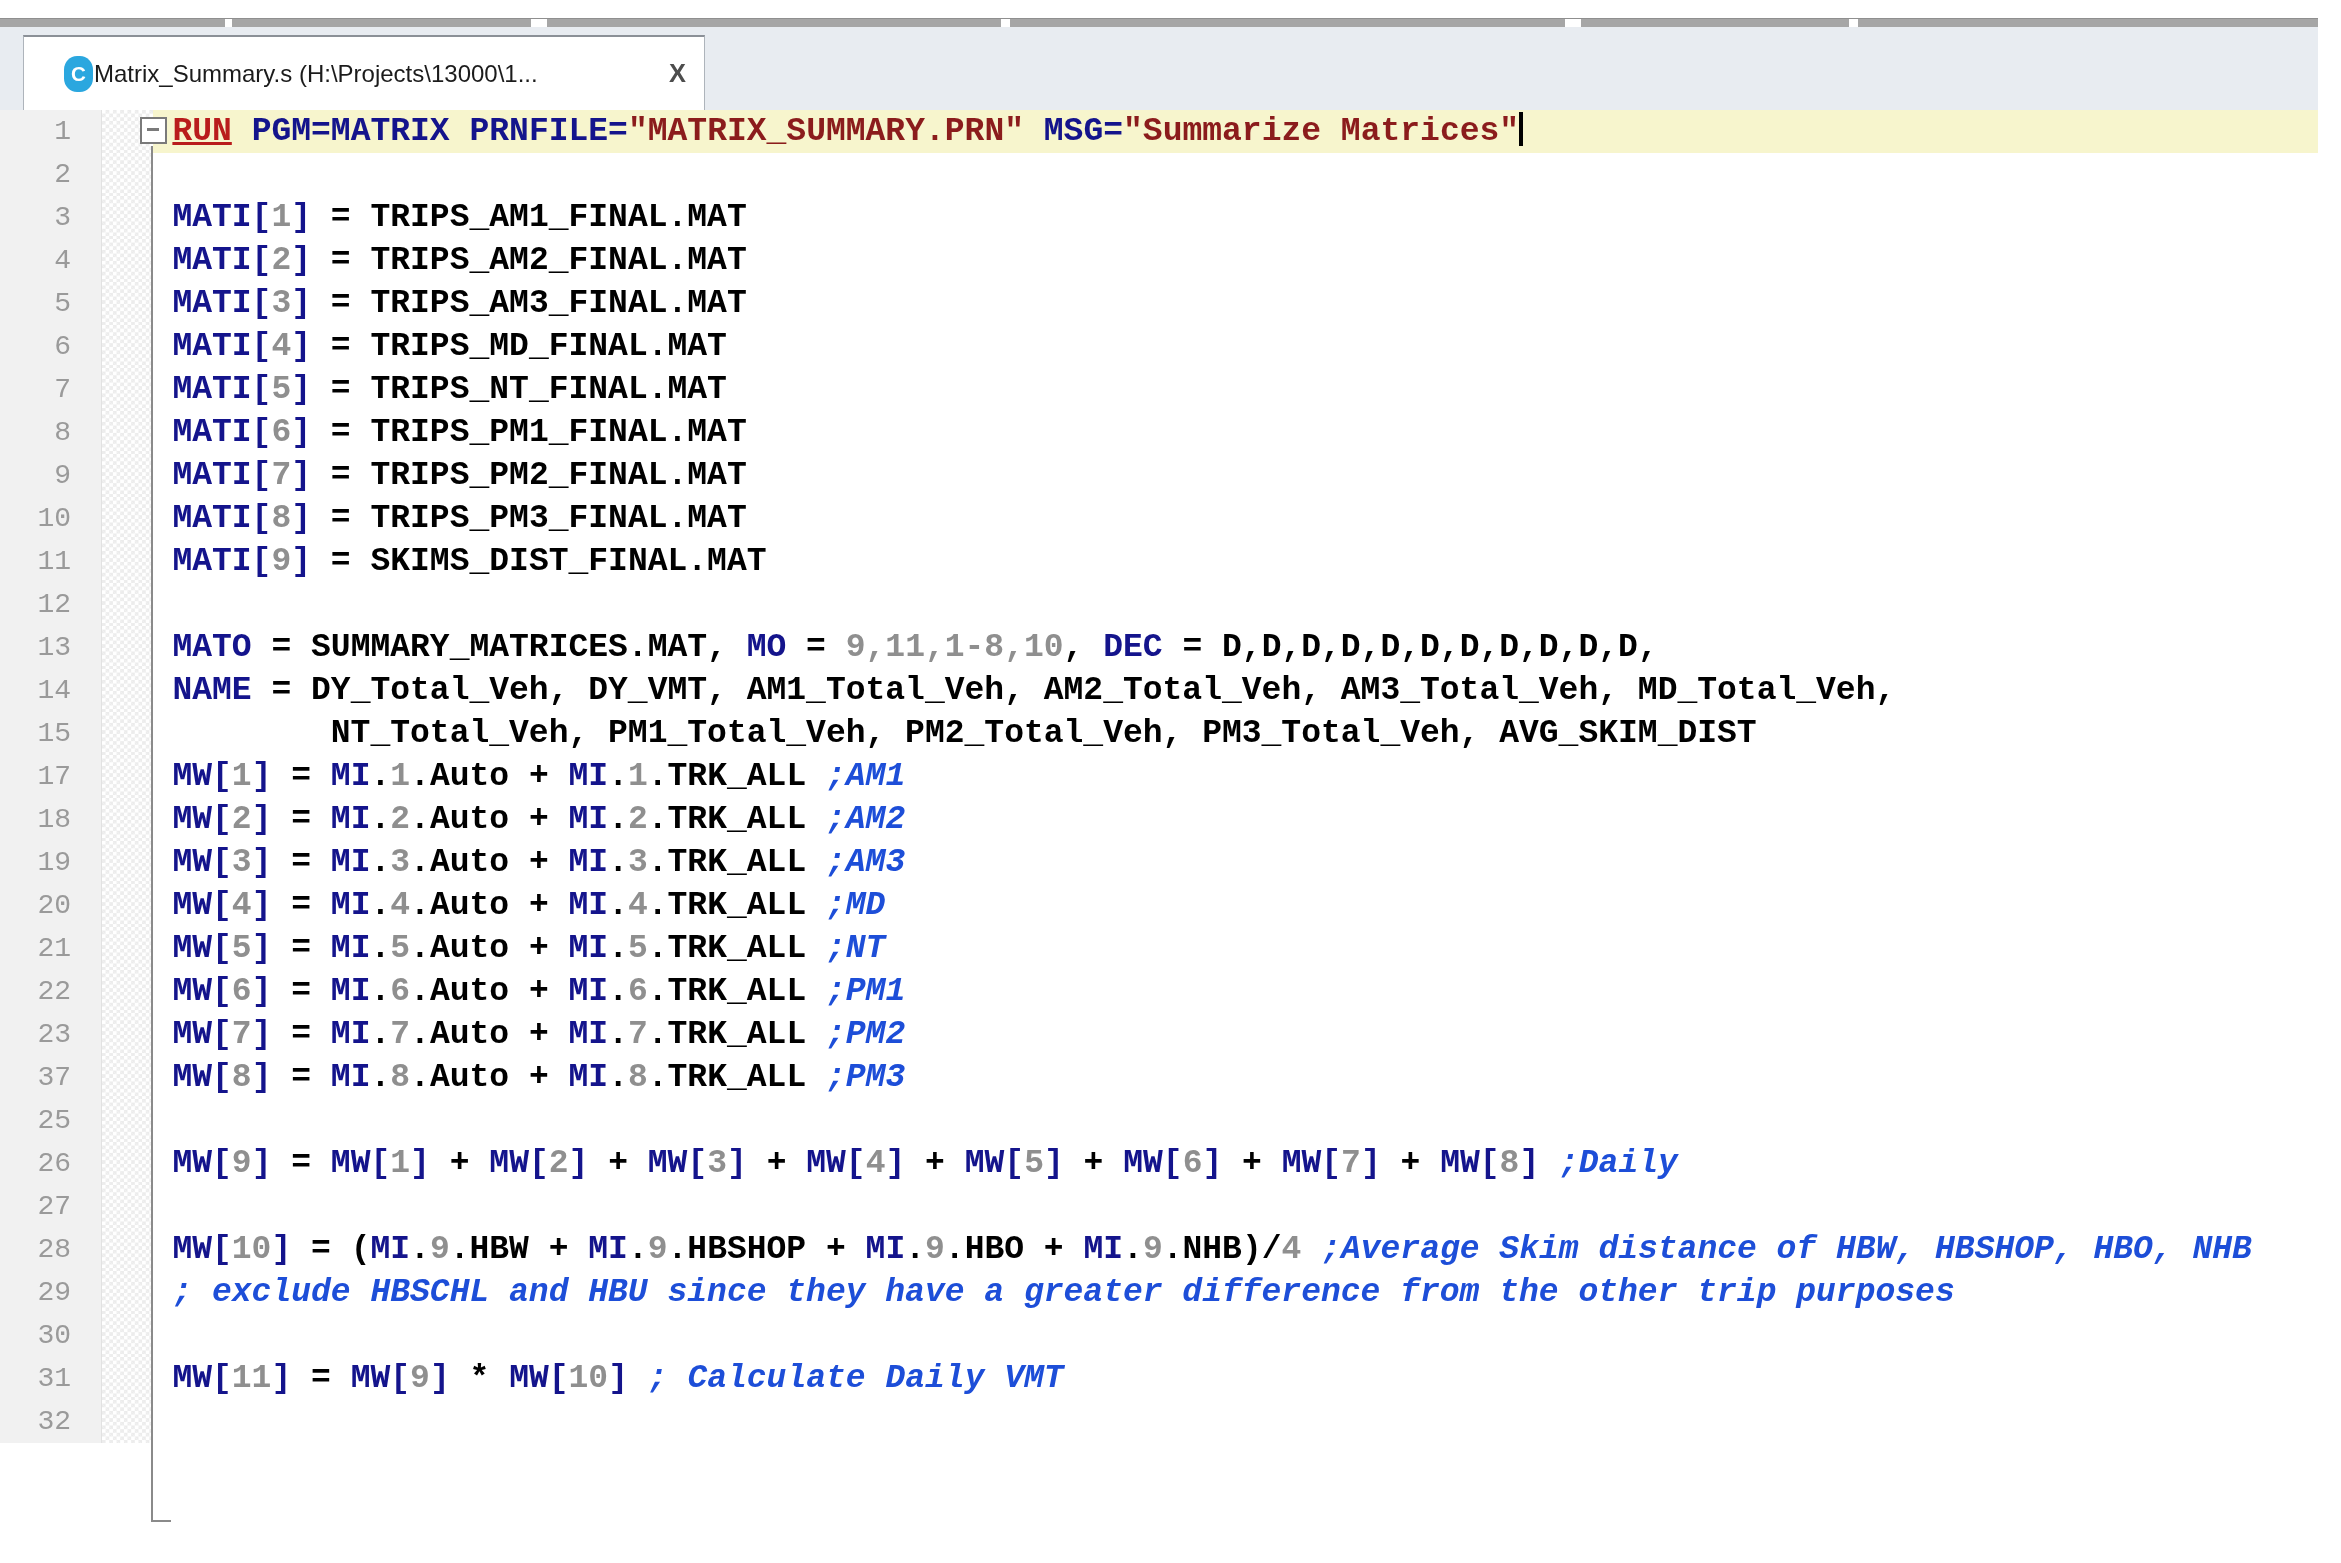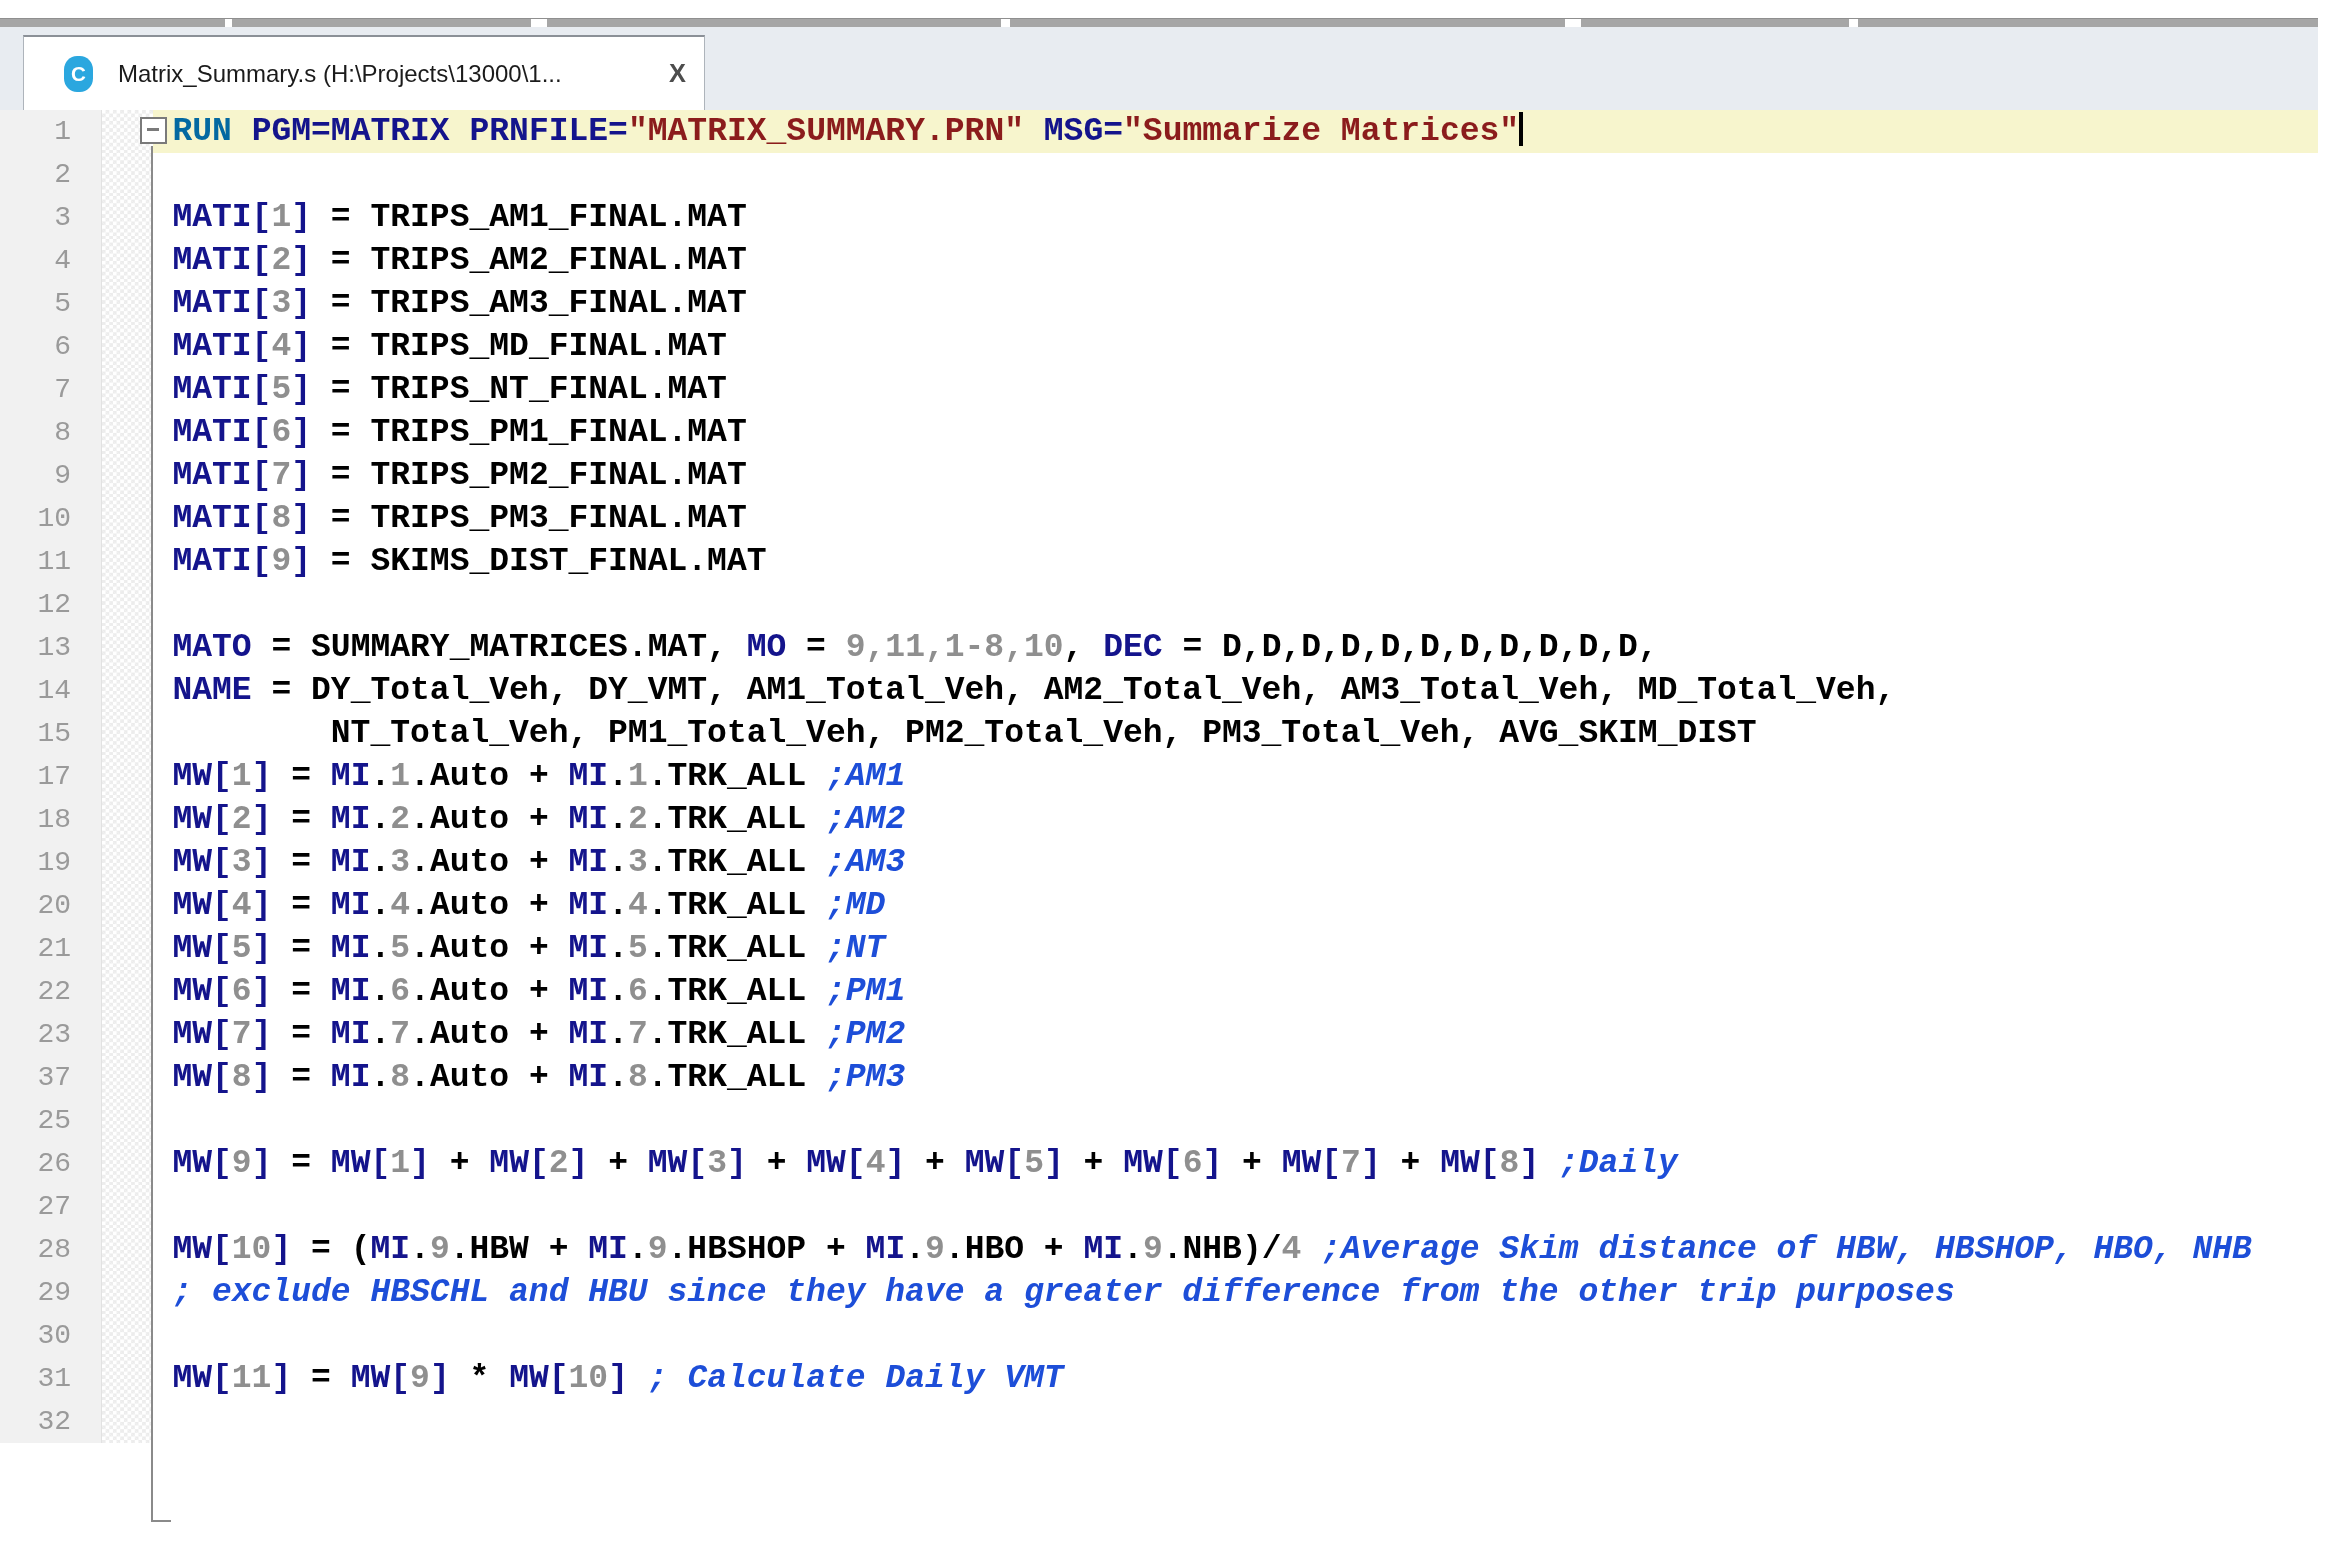--- a/index.html
+++ b/index.html
@@ -28,21 +28,21 @@
     box-sizing:border-box;
     display:flex;align-items:center;
   }
   #cube-icon{
     width:29px;height:36px;margin-left:40px;flex:0 0 auto;
     background:#2ba7df;border-radius:45% 45% 45% 45% / 38% 38% 38% 38%;
     display:flex;align-items:center;justify-content:center;
     color:#ffffff;font-weight:bold;font-size:20.6px;
   }
   #tab-title{
-    margin-left:25px;font-size:24px;color:#1b1b1b;white-space:nowrap;
+    margin-left:1px;font-size:24px;color:#1b1b1b;white-space:nowrap;
     overflow:hidden;max-width:496px;
   }
   #tab-close{
     margin-left:auto;margin-right:18px;
     color:#4d4d4d;font-weight:bold;font-size:25.4px;
     font-family:"Liberation Sans", sans-serif;
     cursor:default;
   }
   
   #editor{
@@ -67,21 +67,21 @@
     background-size:7.3px 7.3px;
   }
   .spacer{flex:0 0 17px;background:#ffffff;}
   .code{
     flex:1 1 auto;white-space:pre;
     font-size:33px;font-weight:700;color:#000000;
     padding-left:2.4px;
   }
   .row.hl .code, .row.hl .spacer{background:#f7f5cd;}
   
-  .c-k1{color:#0369a1;}
+  .c-k1{color:#b91c1c;text-decoration:underline;}
   .c-kw{color:#14148c;}
   .c-nm{color:#8f8f8f;}
   .c-st{color:#8b1c1c;}
   .c-cm{color:#1d4ed8;font-style:italic;}
   .c-pl{color:#000000;}
   .caret{
     display:inline-block;width:3.6px;height:34px;background:#000000;
     vertical-align:-6px;
   }
   

